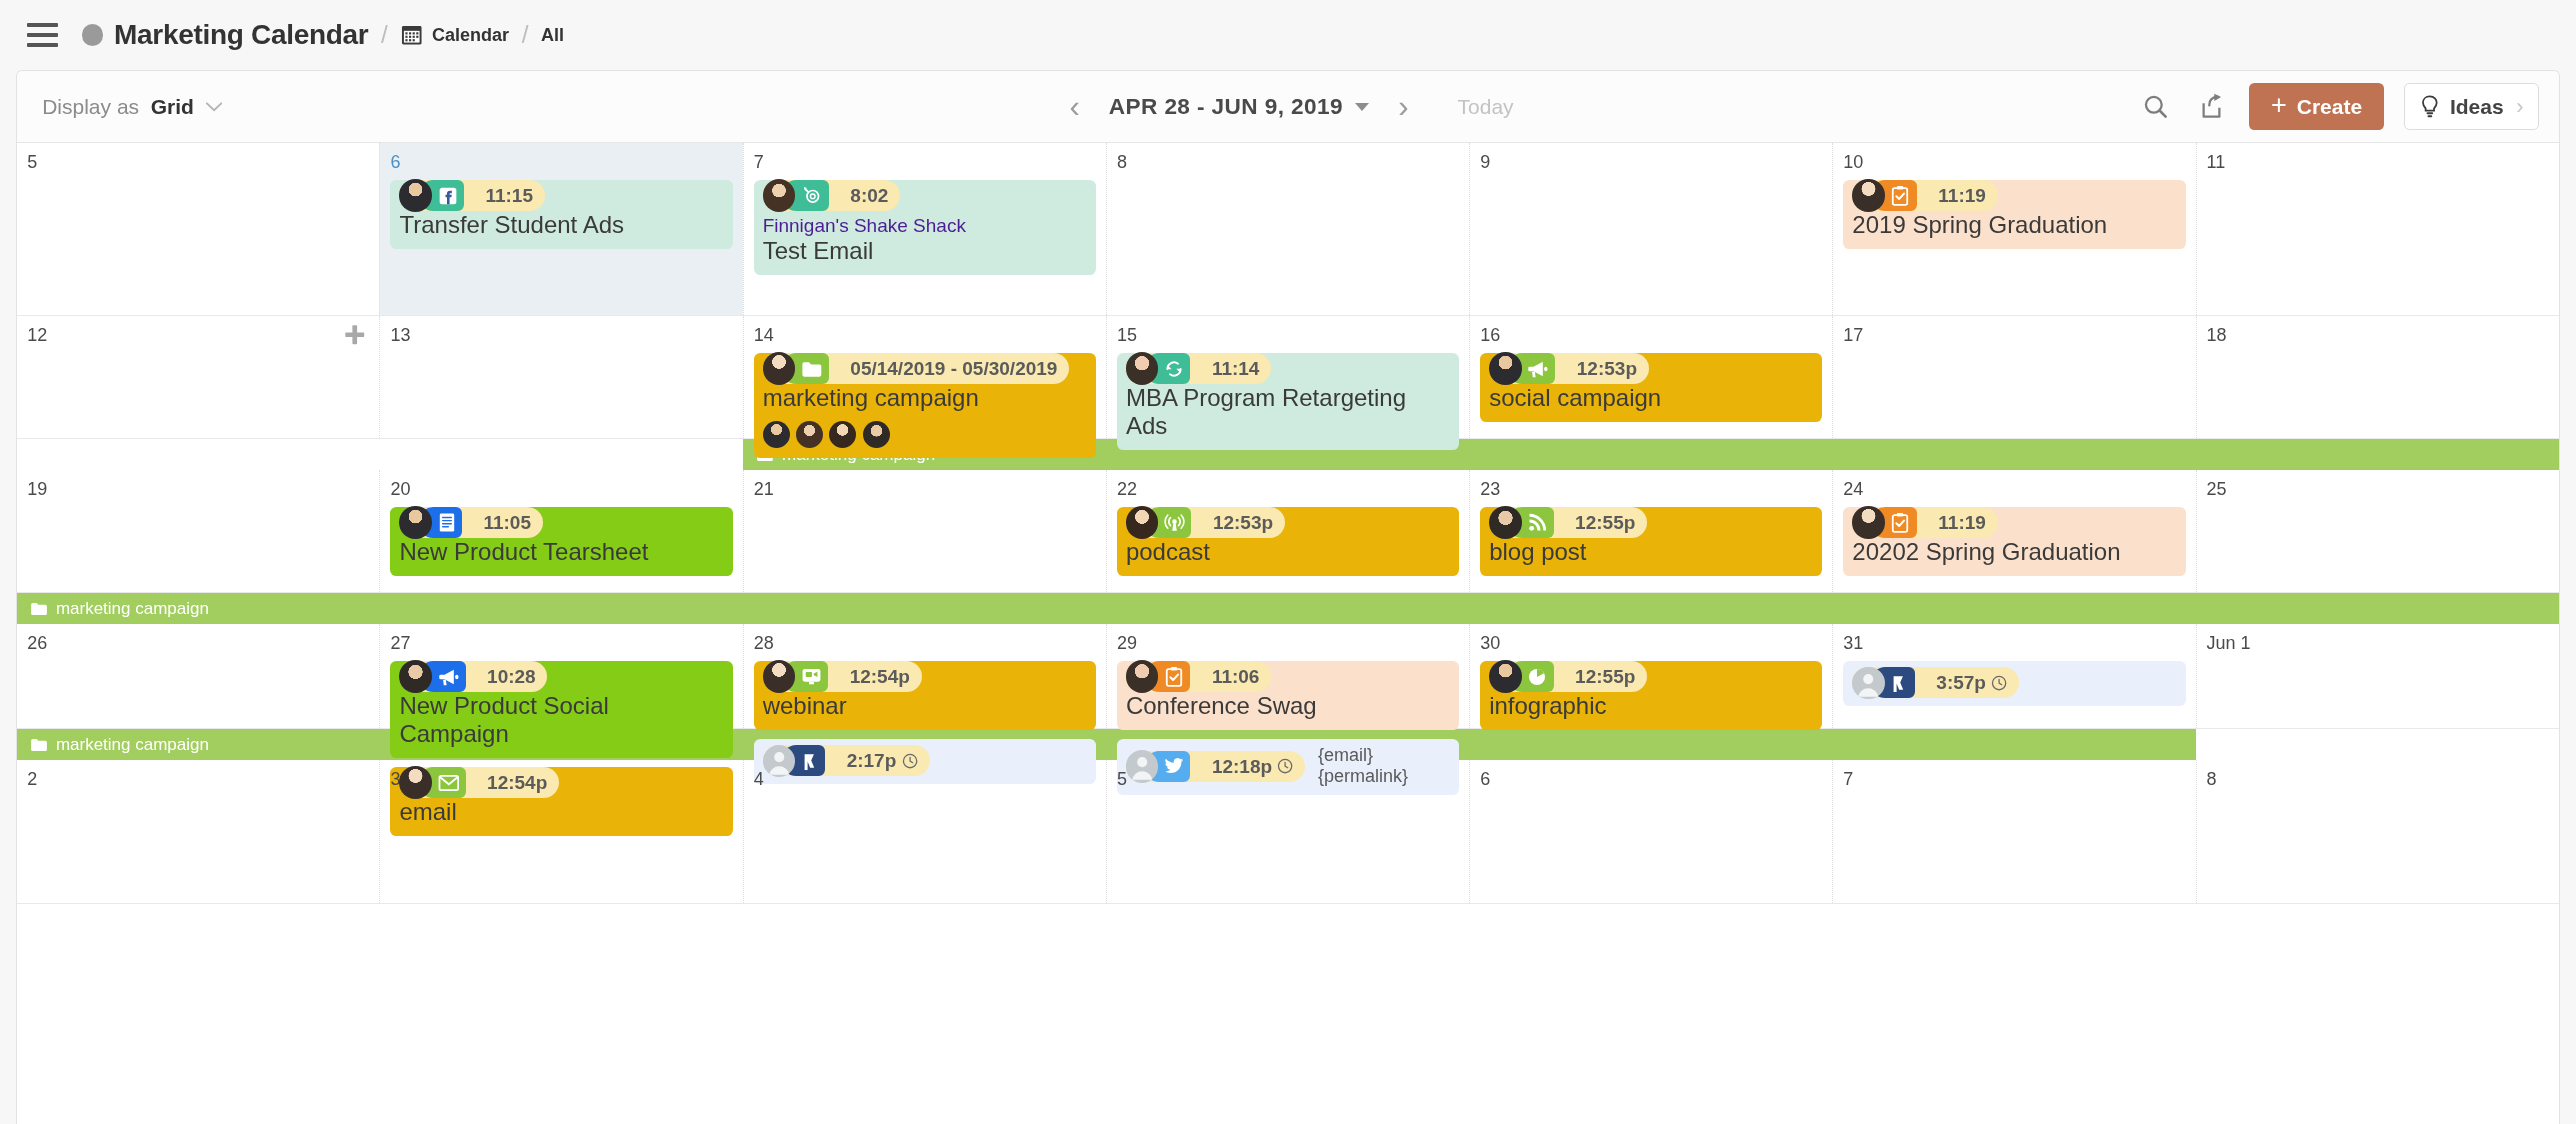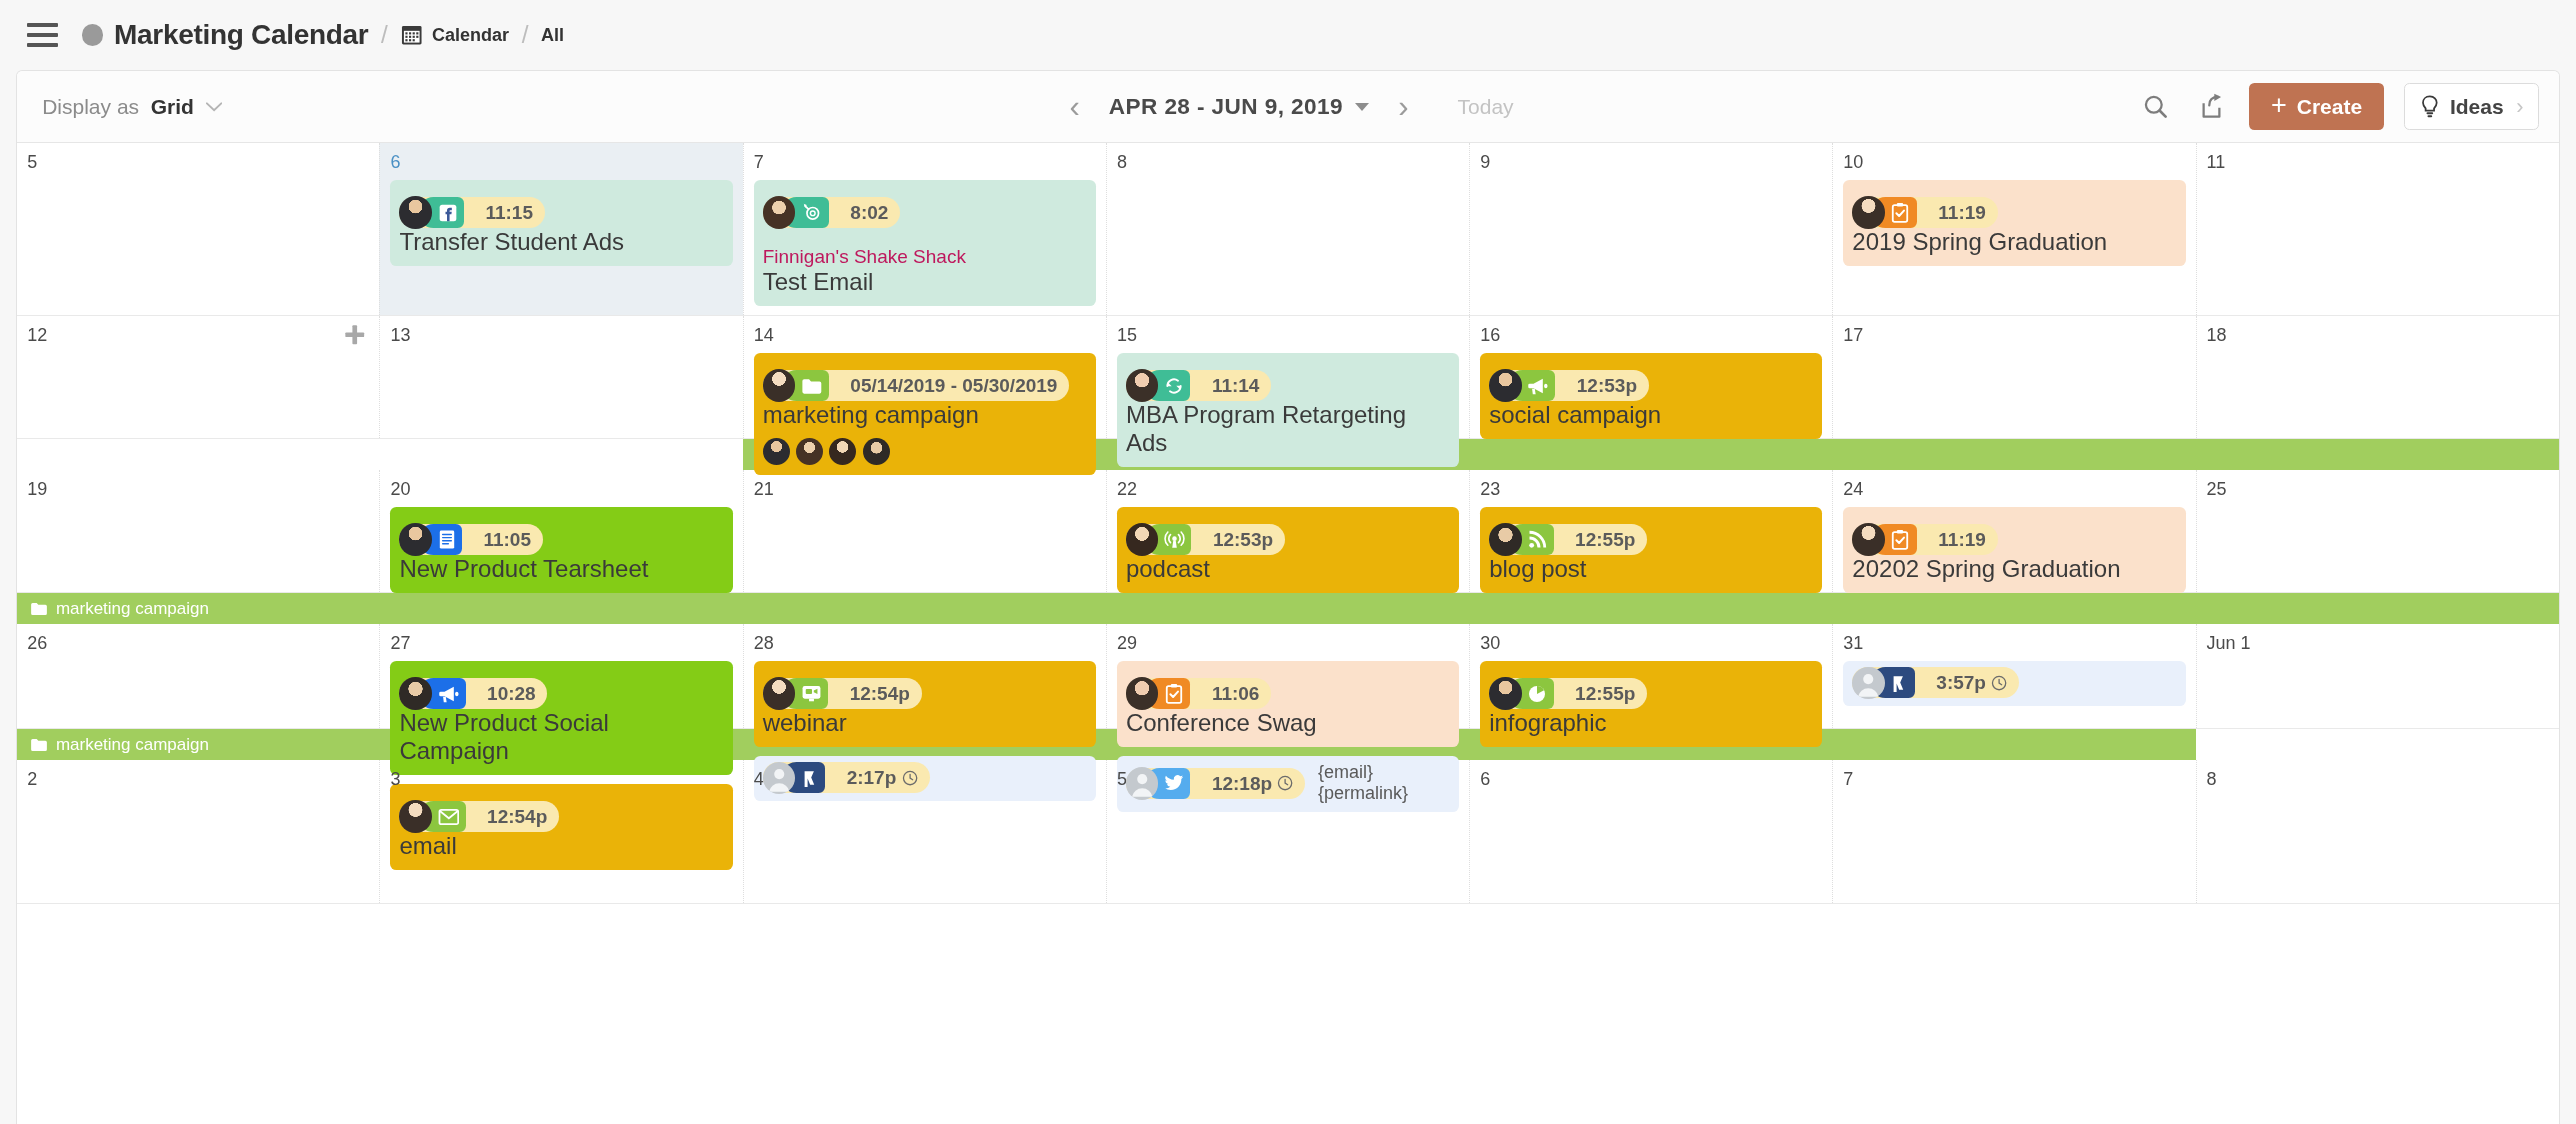--- a/index.html
+++ b/index.html
@@ -113,21 +113,21 @@
   .band-row { display: flex; height: 31px; align-items: stretch; }
   .band {
     background: #a1ce5e; color: #fff; font-size: 17px;
     display: flex; align-items: center; gap: 8.1px;
     padding-left: 12.6px;
   }
 
   
   .ev {
     border-radius: 6.3px; margin-bottom: 9px;
-    padding: 17px 9px 10px 9px;
+    padding: 0 9px 10px 9px;
     position: relative;
   }
   .ev.teal   { background: #cfeade; }
   .ev.orange { background: #fbe1cb; }
   .ev.green  { background: #eab308; }
   .ev.blue   { background: #84cc16; }
   .ev.social { background: #e9f0fb; padding: 6.3px 9px 7.2px 9px; }
 
   .ev-head { display: flex; align-items: center; }
   .pill {
@@ -152,21 +152,21 @@
   .b-teal   { background: #3fbd96; }
   .b-orange { background: #f08a24; }
   .b-green  { background: #8cc63f; }
   .b-blue   { background: #1c6fe8; }
   .b-navy   { background: #2c4a7f; }
   .b-twit   { background: #55acee; }
   .time {
     font-size: 19px; font-weight: bold; color: #5b5b5b;
     line-height: 1; white-space: nowrap; display: flex; align-items: center; gap: 5.4px;
   }
-  .ev-sub { font-size: 19px; color: #be185d; margin-top: 18px; }
+  .ev-sub { font-size: 19px; color: #4c1d95; margin-top: 4px; }
   .ev-title { font-size: 24px; color: #3a3a3a; margin-top: 0; }
   .ev.social .ev-title { margin-top: 0; margin-left: 12.6px; font-size: 18px; color: #5a5a5a; }
   .avatar-stack { display: flex; gap: 6.3px; margin-top: 9px; }
   .avatar-stack .avatar { width: 27px; height: 27px; }
 
   svg { display: block; }
 </style>
 </head>
 <body>
 

